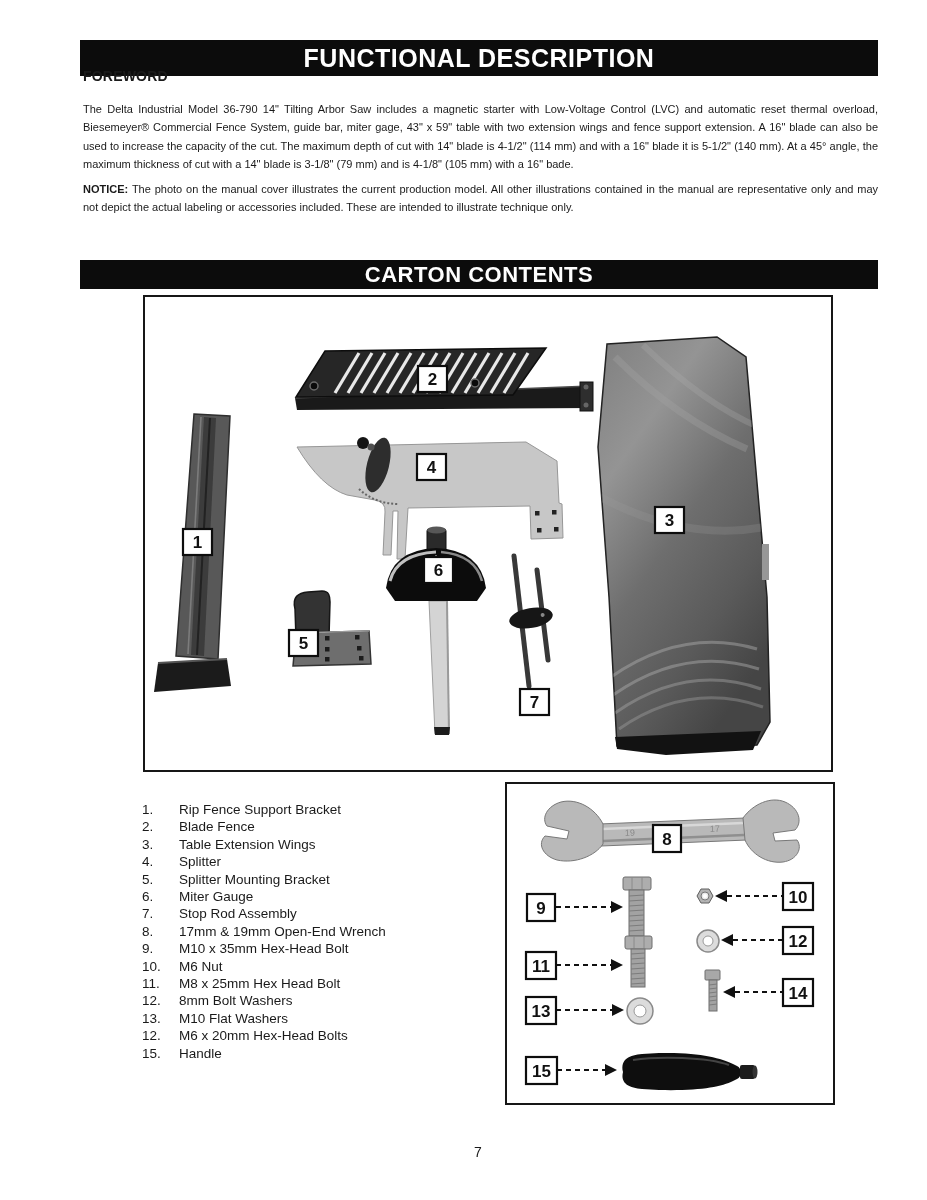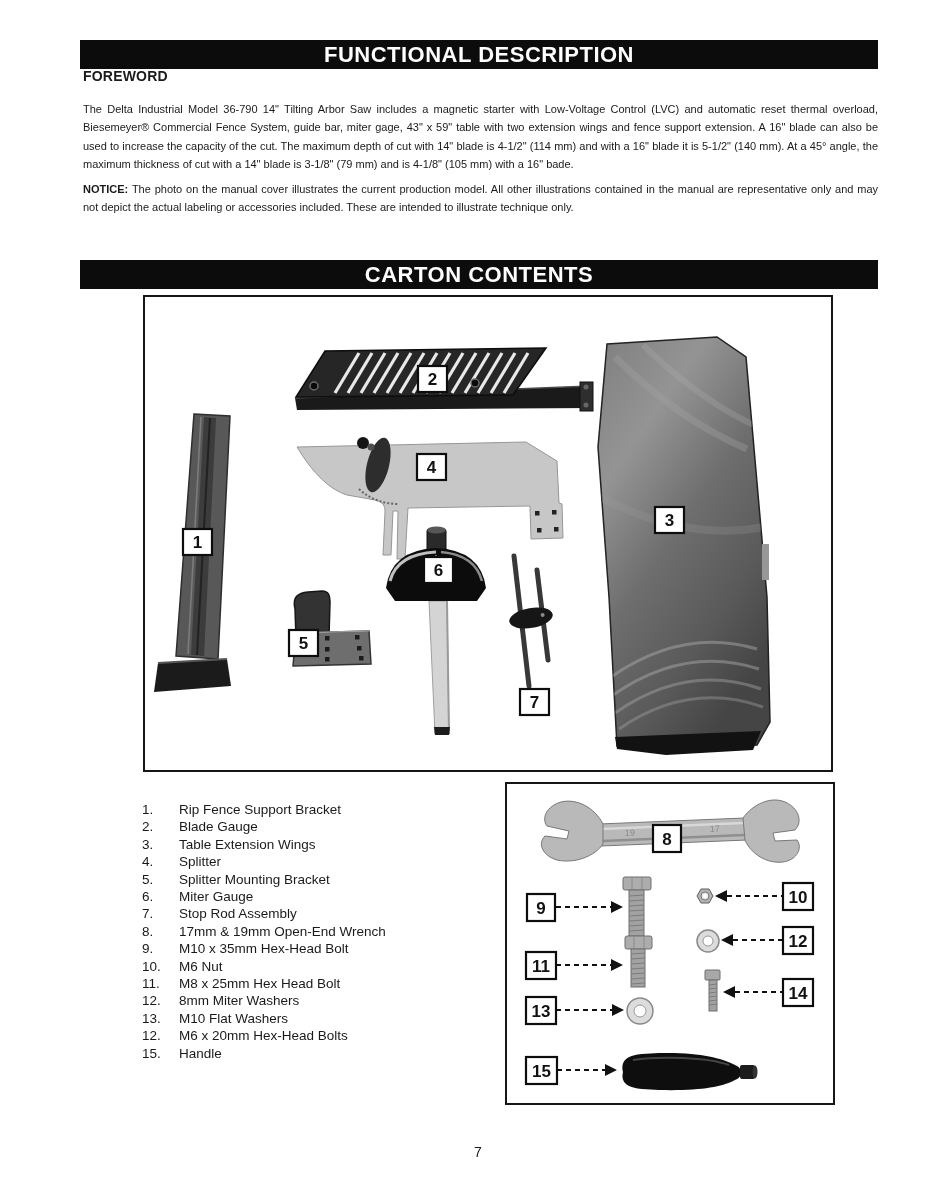--- a/index.html
+++ b/index.html
@@ -6,21 +6,21 @@
   .page{
     position:relative;width:927px;height:1200px;background:#ffffff;
     margin:0 auto;overflow:hidden;
     font-family:"Liberation Sans", sans-serif;color:#1a1a1a;
   }
   .banner{
     position:absolute;left:80px;width:798px;background:#0c0c0c;color:#ffffff;
     display:flex;align-items:center;justify-content:center;
     font-weight:bold;letter-spacing:.5px;
   }
-  .banner.b1{top:40px;height:29px;font-size:22px;}
+  .banner.b1{top:40px;height:36px;font-size:25px;}
   .banner.b2{top:260px;height:29px;font-size:22px;}
   .foreword{
     position:absolute;left:83px;top:68px;font-size:14px;font-weight:bold;
     letter-spacing:.2px;
   }
   .para{
     position:absolute;left:83px;width:795px;margin:0;
     font-size:11px;line-height:18.3px;text-align:justify;
   }
   .para.p1{top:100px;}
@@ -207,21 +207,21 @@
     </svg>
   </div>
 
   <div class="parts-list">
     <div class="row">
         <span class="num">1.</span>
         <span>Rip Fence Support Bracket</span>
       </div>
     <div class="row">
         <span class="num">2.</span>
-        <span>Blade Gauge</span>
+        <span>Blade Fence</span>
       </div>
     <div class="row">
         <span class="num">3.</span>
         <span>Table Extension Wings</span>
       </div>
     <div class="row">
         <span class="num">4.</span>
         <span>Splitter</span>
       </div>
     <div class="row">
@@ -247,21 +247,21 @@
     <div class="row">
         <span class="num">10.</span>
         <span>M6 Nut</span>
       </div>
     <div class="row">
         <span class="num">11.</span>
         <span>M8 x 25mm Hex Head Bolt</span>
       </div>
     <div class="row">
         <span class="num">12.</span>
-        <span>8mm Miter Washers</span>
+        <span>8mm Bolt Washers</span>
       </div>
     <div class="row">
         <span class="num">13.</span>
         <span>M10 Flat Washers</span>
       </div>
     <div class="row">
         <span class="num">12.</span>
         <span>M6 x 20mm Hex-Head Bolts</span>
       </div>
     <div class="row">

